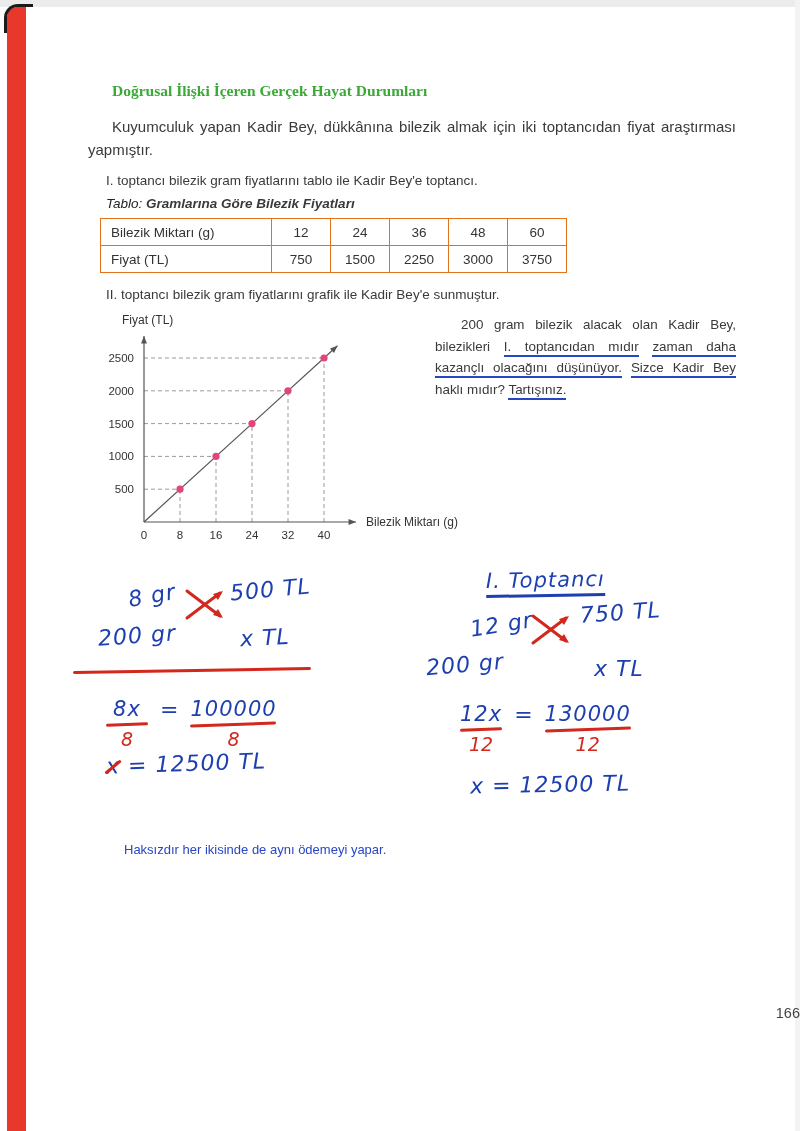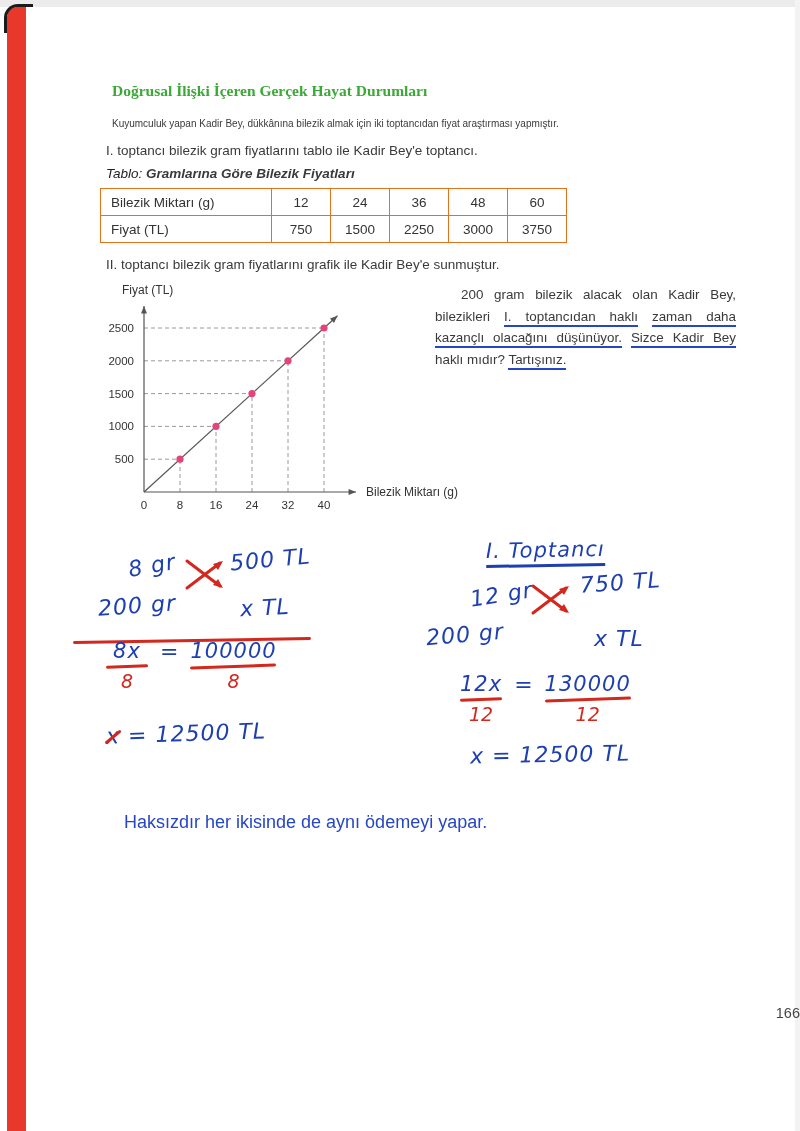--- a/index.html
+++ b/index.html
@@ -10,21 +10,21 @@
     color:#3a3a3a;
   }
   .top-edge{position:absolute;top:0;left:0;right:0;height:7px;background:#ececec;}
   .right-edge{position:absolute;top:0;right:0;bottom:0;width:5px;background:#f3f3f3;}
   .red-strip{position:absolute;left:7px;top:7px;bottom:0;width:19px;background:#e8372b;border-top-left-radius:10px;}
   .corner{position:absolute;left:4px;top:4px;width:26px;height:26px;border-top:3px solid #1b1b1b;border-left:3px solid #1b1b1b;border-top-left-radius:14px;}
 
   .content{position:absolute;left:88px;top:82px;width:648px;}
 
   .heading{font-size:15.5px;font-weight:bold;color:#3aa935;margin:0 0 13px 24px;font-family:Liberation Serif, serif;}
-  .para{font-size:10px;line-height:1.5;text-align:justify;text-indent:24px;margin:16px 0 12px 0;}
+  .para{font-size:15px;line-height:1.5;text-align:justify;text-indent:24px;margin:16px 0 12px 0;}
   .statement{font-size:13.5px;margin:0 0 8px 18px;}
   .caption{font-size:13.5px;font-style:italic;font-weight:bold;margin:0 0 7px 18px;}
   .caption .cap-label{font-weight:400;color:#222;}
 
   table.ptable{border-collapse:collapse;margin:2px 0 14px 12px;}
   table.ptable td{
     border:1.7px solid #e2731c;font-size:13.5px;color:#333;
     text-align:center;height:26px;min-width:50px;padding:0 4px;background:#fff;
   }
   table.ptable td.tlabel{min-width:156px;text-align:left;padding-left:10px;}
@@ -51,21 +51,21 @@
   .redline{position:absolute;height:3px;background:#d2281e;border-radius:2px;}
   .frac-row{position:absolute;display:flex;gap:12px;align-items:flex-start;}
   .frac{display:flex;flex-direction:column;align-items:center;min-width:42px;}
   .frac .num{font-size:21px;color:#1d3faf;font-style:italic;font-family:"DejaVu Sans",sans-serif;letter-spacing:1px;}
   .frac .bar{align-self:stretch;height:3px;background:#d2281e;border-radius:2px;margin:2px 0;transform:rotate(-2deg);}
   .frac .den{font-size:19px;color:#d2281e;font-style:italic;font-family:"DejaVu Sans",sans-serif;}
   .eq{font-size:22px;color:#1d3faf;font-style:italic;margin-top:0px;font-family:"DejaVu Sans",sans-serif;}
   .result{font-size:22px;}
   .slash{position:absolute;left:-3px;top:12px;width:20px;height:3px;background:#d2281e;transform:rotate(-38deg);border-radius:2px;}
 
-  .answer{font-size:18px;color:#2746c4;margin:16px 0 0 36px;}
+  .answer{font-size:13px;color:#2746c4;margin:16px 0 0 36px;}
   .page-number{position:absolute;top:1005px;left:0;width:100%;text-align:right;font-size:14.5px;color:#444;}
 </style>
 </head>
 <body>
 
 <div class="top-edge"></div>
 <div class="right-edge"></div>
 <div class="red-strip"></div>
 <div class="corner"></div>
 
@@ -138,39 +138,39 @@
         <text x="46" y="183.2" text-anchor="end" class="tick">500</text>
         <text x="46" y="150.39999999999998" text-anchor="end" class="tick">1000</text>
         <text x="46" y="117.6" text-anchor="end" class="tick">1500</text>
         <text x="46" y="84.79999999999998" text-anchor="end" class="tick">2000</text>
         <text x="46" y="52" text-anchor="end" class="tick">2500</text>
         <text x="34" y="14" text-anchor="start" class="axlabel">Fiyat (TL)</text>
         <text x="278" y="216" text-anchor="start" class="axlabel">Bilezik Miktarı (g)</text>
       </svg>
 
     <div class="question">
-      <span>200 gram bilezik alacak olan Kadir Bey, bilezikleri </span><span class="hw-underline">I. toptancıdan haklı</span><span> </span><span class="hw-underline">zaman daha kazançlı olacağını düşünüyor.</span><span> </span><span class="hw-underline">Sizce Kadir Bey</span><span> haklı mıdır? </span><span class="hw-underline">Tartışınız.</span>
+      <span>200 gram bilezik alacak olan Kadir Bey, bilezikleri </span><span class="hw-underline">I. toptancıdan mıdır</span><span> </span><span class="hw-underline">zaman daha kazançlı olacağını düşünüyor.</span><span> </span><span class="hw-underline">Sizce Kadir Bey</span><span> haklı mıdır? </span><span class="hw-underline">Tartışınız.</span>
     </div>
   </div>
 
   <div class="work-area">
 
     <div class="work-left">
       <span class="hw" style="left:30px;top:0;font-size:22px;transform:rotate(-10deg);">8 gr</span>
       <svg class="cross-icon" style="left:84px;top:4px;" width="46" height="36" viewBox="0 0 46 36">
         <line x1="5" y1="4" x2="38" y2="29" stroke="#d2281e" stroke-width="3" stroke-linecap="round"></line>
         <polygon points="41,31 31,28 36,22" fill="#d2281e"></polygon>
         <line x1="5" y1="31" x2="38" y2="6" stroke="#d2281e" stroke-width="3" stroke-linecap="round"></line>
         <polygon points="41,4 36,13 31,7" fill="#d2281e"></polygon>
       </svg>
       <span class="hw" style="left:132px;top:-6px;font-size:22px;transform:rotate(-5deg);">500 TL</span>
       <span class="hw" style="left:0px;top:40px;font-size:22px;transform:rotate(-4deg);">200 gr</span>
       <span class="hw" style="left:142px;top:42px;font-size:22px;transform:rotate(-3deg);">x TL</span>
       <div class="redline" style="left:-25px;top:86px;width:238px;transform:rotate(-1deg);"></div>
-      <div class="frac-row" style="left:8px;top:86px;">
+      <div class="frac-row" style="left:8px;top:114px;">
         <span class="frac">
           <span class="num">8x</span>
           <span class="bar"></span>
           <span class="den">8</span>
         </span>
         <span class="eq">=</span>
         <span class="frac">
           <span class="num">100000</span>
           <span class="bar"></span>
           <span class="den">8</span>

